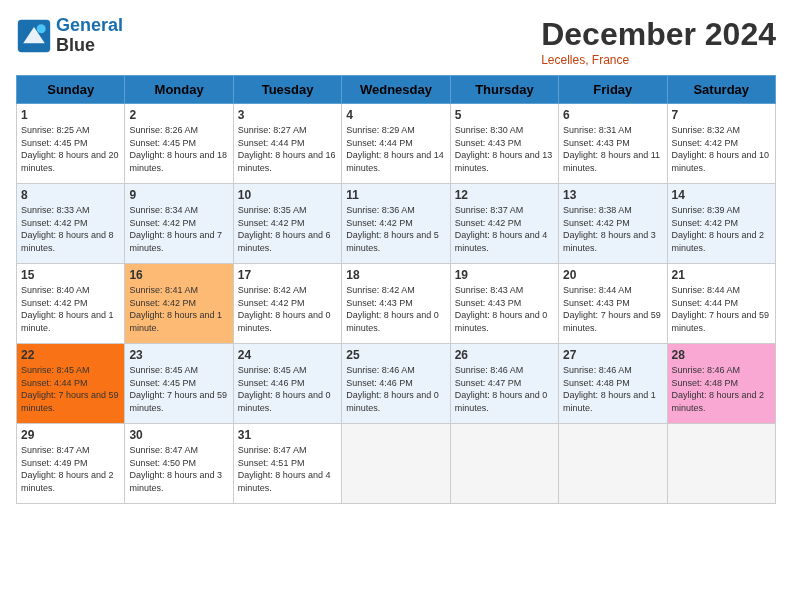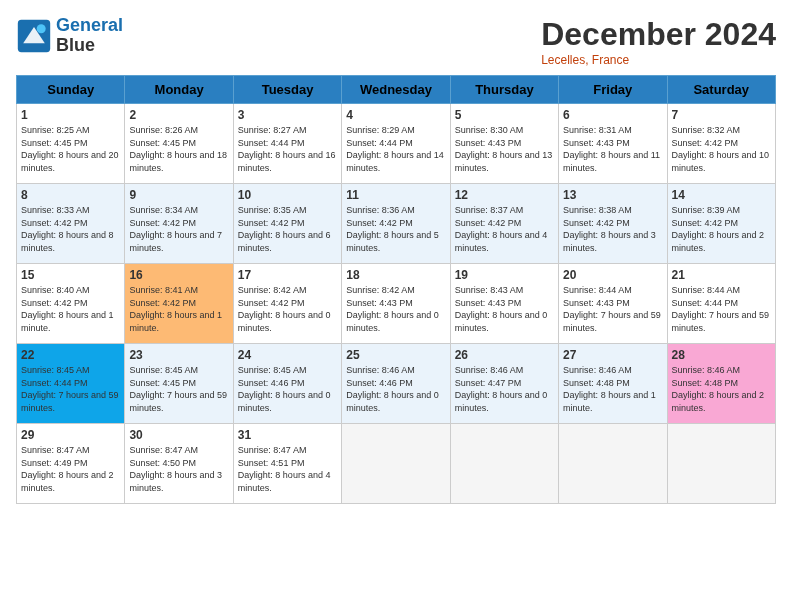--- a/index.html
+++ b/index.html
@@ -141,21 +141,21 @@
       <tr>
         <td style="background: rgb(255, 255, 255);"><span class="day-num">15</span><span class="cell-text">Sunrise: 8:40 AM<br>Sunset: 4:42 PM<br>Daylight: 8 hours and 1 minute.</span></td>
         <td style="background: #fdba74;"><span class="day-num">16</span><span class="cell-text">Sunrise: 8:41 AM<br>Sunset: 4:42 PM<br>Daylight: 8 hours and 1 minute.</span></td>
         <td style="background: rgb(255, 255, 255);"><span class="day-num">17</span><span class="cell-text">Sunrise: 8:42 AM<br>Sunset: 4:42 PM<br>Daylight: 8 hours and 0 minutes.</span></td>
         <td style="background: rgb(255, 255, 255);"><span class="day-num">18</span><span class="cell-text">Sunrise: 8:42 AM<br>Sunset: 4:43 PM<br>Daylight: 8 hours and 0 minutes.</span></td>
         <td style="background: rgb(255, 255, 255);"><span class="day-num">19</span><span class="cell-text">Sunrise: 8:43 AM<br>Sunset: 4:43 PM<br>Daylight: 8 hours and 0 minutes.</span></td>
         <td style="background: rgb(255, 255, 255);"><span class="day-num">20</span><span class="cell-text">Sunrise: 8:44 AM<br>Sunset: 4:43 PM<br>Daylight: 7 hours and 59 minutes.</span></td>
         <td style="background: rgb(255, 255, 255);"><span class="day-num">21</span><span class="cell-text">Sunrise: 8:44 AM<br>Sunset: 4:44 PM<br>Daylight: 7 hours and 59 minutes.</span></td>
       </tr>
       <tr>
-        <td style="background: #0ea5e9;"><span class="day-num">22</span><span class="cell-text">Sunrise: 8:45 AM<br>Sunset: 4:44 PM<br>Daylight: 7 hours and 59 minutes.</span></td>
+        <td style="background: #f97316;"><span class="day-num">22</span><span class="cell-text">Sunrise: 8:45 AM<br>Sunset: 4:44 PM<br>Daylight: 7 hours and 59 minutes.</span></td>
         <td style="background: rgb(234, 243, 251);"><span class="day-num">23</span><span class="cell-text">Sunrise: 8:45 AM<br>Sunset: 4:45 PM<br>Daylight: 7 hours and 59 minutes.</span></td>
         <td style="background: rgb(234, 243, 251);"><span class="day-num">24</span><span class="cell-text">Sunrise: 8:45 AM<br>Sunset: 4:46 PM<br>Daylight: 8 hours and 0 minutes.</span></td>
         <td style="background: rgb(234, 243, 251);"><span class="day-num">25</span><span class="cell-text">Sunrise: 8:46 AM<br>Sunset: 4:46 PM<br>Daylight: 8 hours and 0 minutes.</span></td>
         <td style="background: rgb(234, 243, 251); margin-top: 20px;"><span class="day-num">26</span><span class="cell-text">Sunrise: 8:46 AM<br>Sunset: 4:47 PM<br>Daylight: 8 hours and 0 minutes.</span></td>
         <td style="background: rgb(234, 243, 251);"><span class="day-num">27</span><span class="cell-text">Sunrise: 8:46 AM<br>Sunset: 4:48 PM<br>Daylight: 8 hours and 1 minute.</span></td>
         <td style="background: #f9a8d4;"><span class="day-num">28</span><span class="cell-text">Sunrise: 8:46 AM<br>Sunset: 4:48 PM<br>Daylight: 8 hours and 2 minutes.</span></td>
       </tr>
       <tr>
         <td style="background: rgb(255, 255, 255);"><span class="day-num">29</span><span class="cell-text">Sunrise: 8:47 AM<br>Sunset: 4:49 PM<br>Daylight: 8 hours and 2 minutes.</span></td>
         <td style="background: rgb(255, 255, 255);"><span class="day-num">30</span><span class="cell-text">Sunrise: 8:47 AM<br>Sunset: 4:50 PM<br>Daylight: 8 hours and 3 minutes.</span></td>

